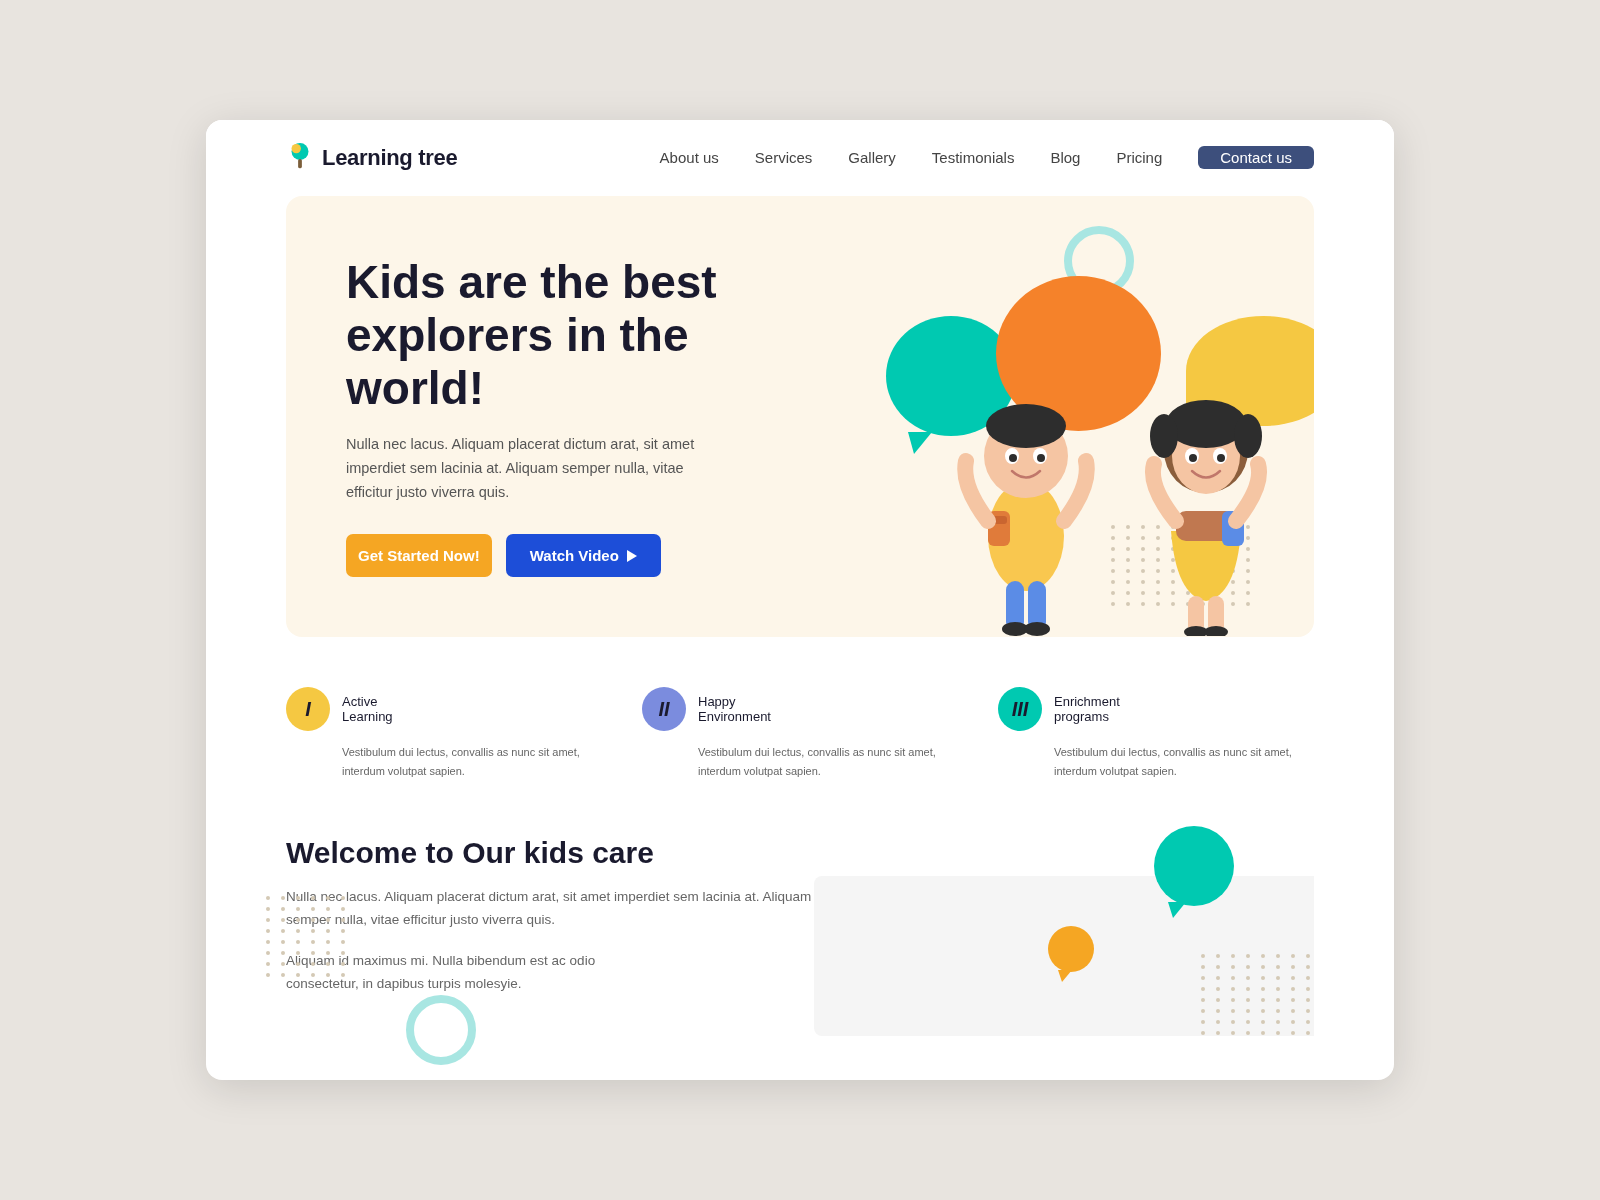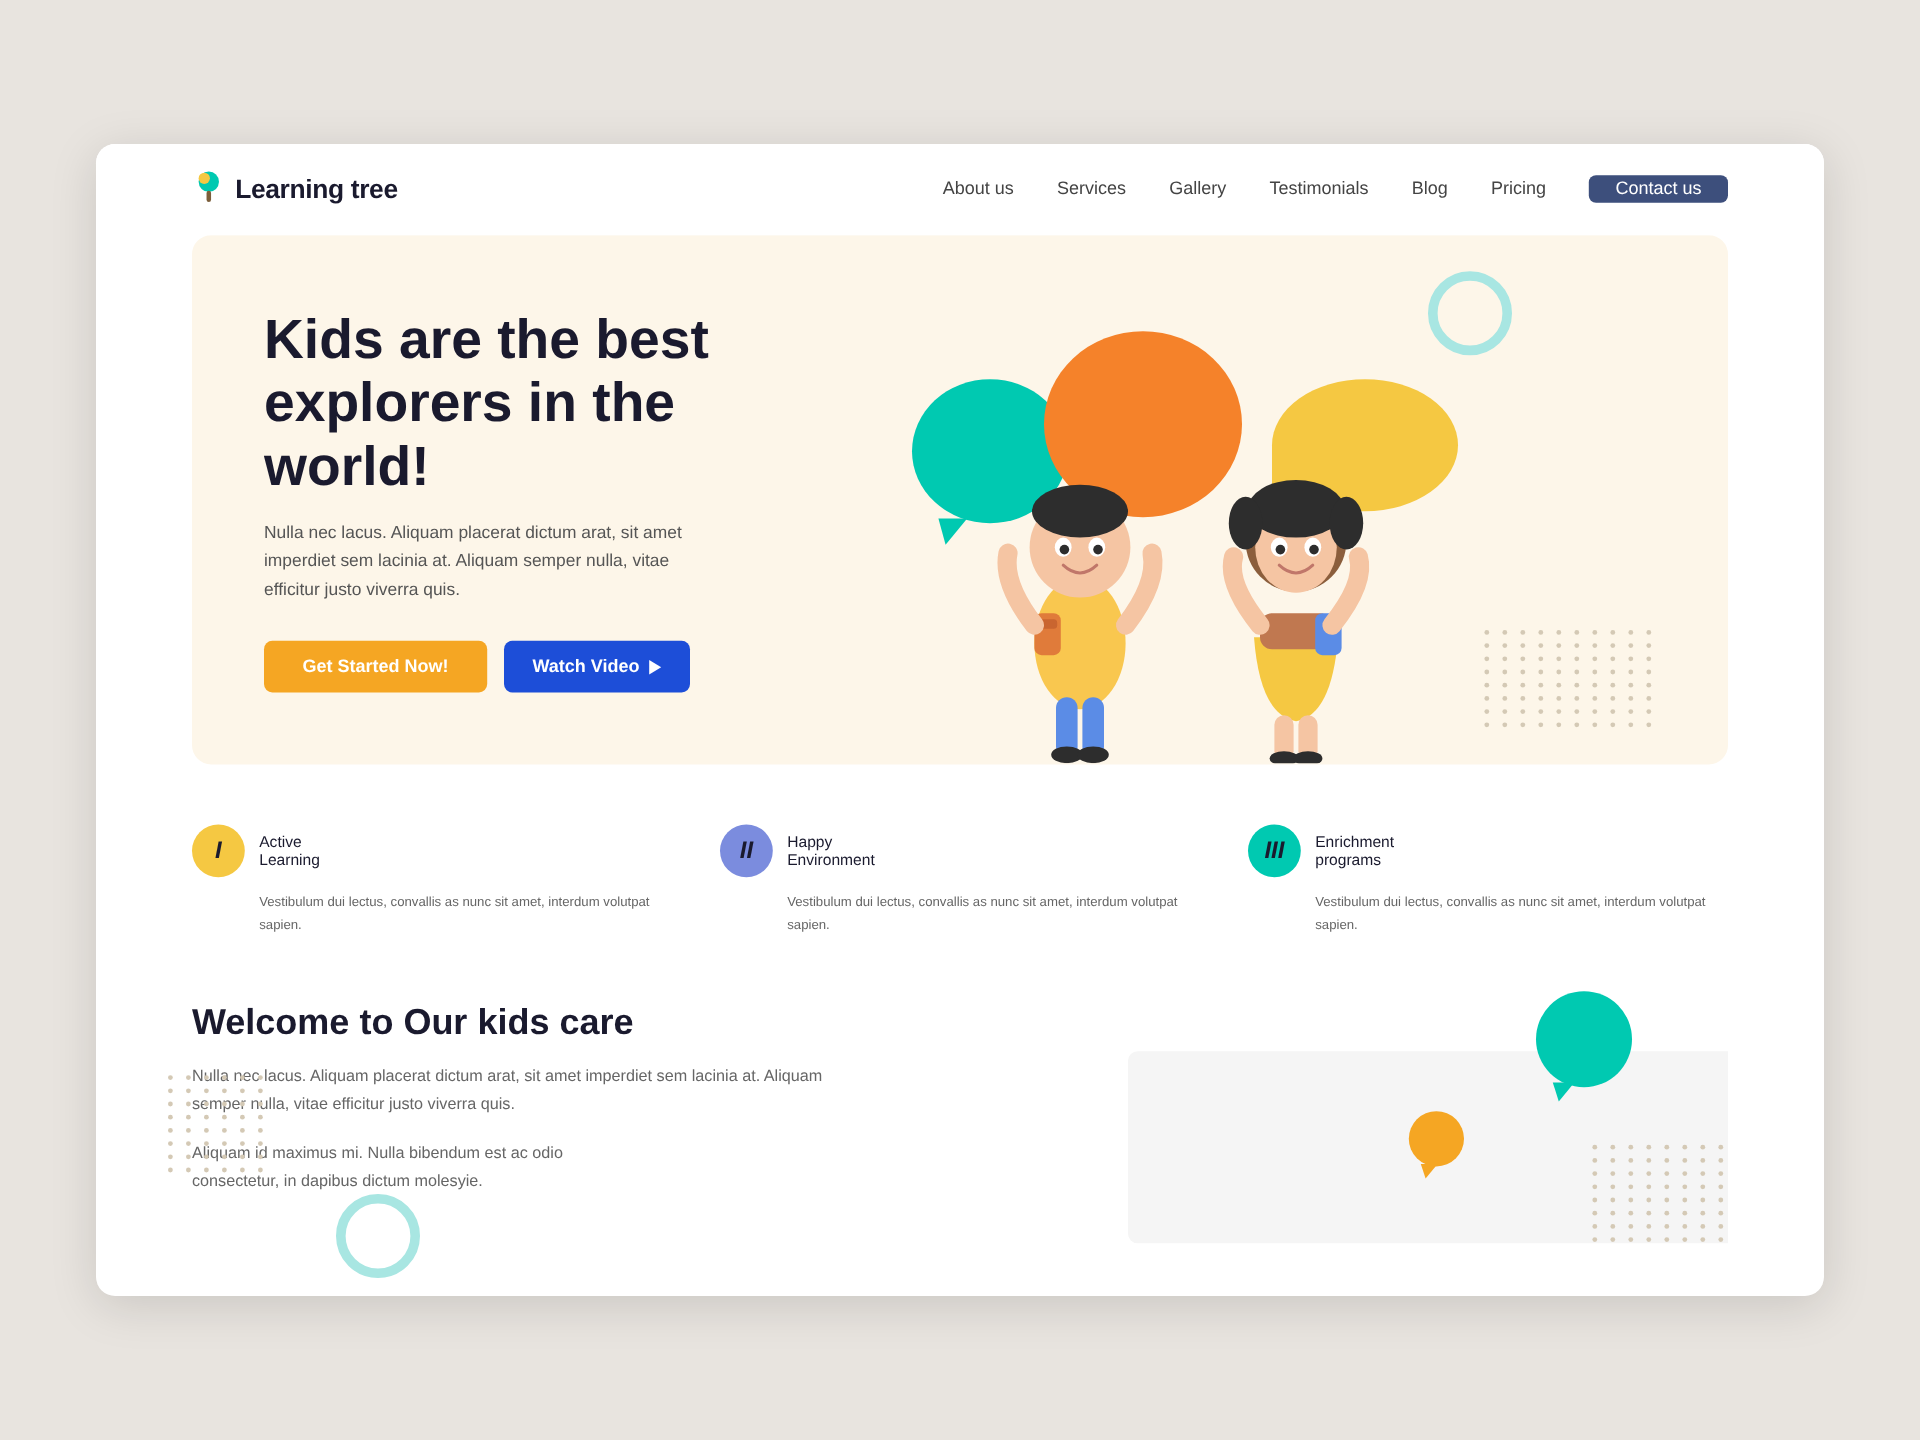--- a/index.html
+++ b/index.html
@@ -7,21 +7,21 @@
       background: #e8e4df;
       display: flex;
       justify-content: center;
       align-items: center;
       min-height: 100vh;
       font-family: 'Segoe UI', Arial, sans-serif;
     }
     .browser-window {
       background: #fff;
       border-radius: 16px;
-      width: 1440px;
+      width: 1188px;
       min-height: 960px;
       box-shadow: 0 8px 40px rgba(0,0,0,0.13);
       overflow: hidden;
       position: relative;
     }
     
     .navbar {
       display: flex;
       align-items: center;
       justify-content: space-between;
@@ -101,21 +101,21 @@
     }
     .hero-buttons {
       display: flex;
       gap: 14px;
       align-items: center;
     }
     .btn-primary {
       background: #f5a623;
       color: #fff;
       border: none;
-      padding: 13px 32px;
+      padding: 13px 12px;
       border-radius: 7px;
       font-size: 15px;
       font-weight: 700;
       cursor: pointer;
       transition: background 0.2s;
     }
     .btn-secondary {
       background: #1d4ed8;
       color: #fff;
       border: none;
@@ -676,21 +676,21 @@
         <div class="dot"></div>
         <div class="dot"></div>
         <div class="dot"></div>
         <div class="dot"></div>
         <div class="dot"></div>
         <div class="dot"></div>
       </div>
 
     <h2 class="welcome-title">Welcome to Our kids care</h2>
     <p class="welcome-text">Nulla nec lacus. Aliquam placerat dictum arat, sit amet imperdiet sem lacinia at. Aliquam semper nulla, vitae efficitur justo viverra quis.</p>
-    <p class="welcome-text2">Aliquam id maximus mi. Nulla bibendum est ac odio consectetur, in dapibus dictum molesyie.</p>
+    <p class="welcome-text2">Aliquam id maximus mi. Nulla bibendum est ac odio consectetur, in dapibus turpis molesyie.</p>
 
     <div class="deco-bubble-teal-right"></div>
     <div class="deco-bubble-orange-right"></div>
 
     <div class="deco-ring-bottom-left"></div>
 
     <div class="deco-dots-bottom-right" id="dots-bottom-right">
         <div class="dot"></div>
         <div class="dot"></div>
         <div class="dot"></div>

